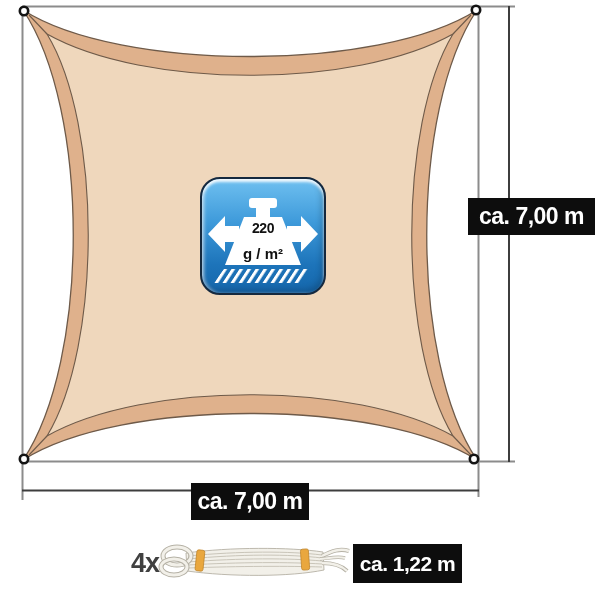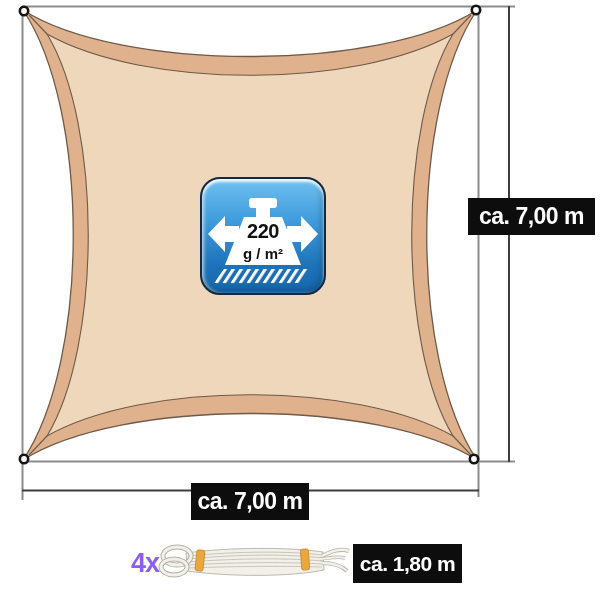--- a/index.html
+++ b/index.html
@@ -10,36 +10,36 @@
   #scene{position:absolute;left:0;top:0;}
   .dim-label{
     position:absolute;background:#0d0d0d;color:#ffffff;font-weight:bold;
     display:flex;align-items:center;justify-content:center;
     letter-spacing:-0.5px;white-space:nowrap;
   }
   #height-label{left:468px;top:198px;width:127px;height:37px;font-size:23px;}
   #width-label{left:191px;top:483px;width:118px;height:37px;font-size:23px;}
   #rope-length-label{left:353px;top:544px;width:109px;height:39px;font-size:21px;}
   #rope-qty{
-    position:absolute;left:131px;top:548px;font-size:27px;font-weight:bold;color:#8b5cf6;
+    position:absolute;left:131px;top:548px;font-size:27px;font-weight:bold;color:#404040;
     letter-spacing:-1px;
   }
   #weight-badge{
     position:absolute;left:200px;top:177px;width:126px;height:118px;
     border-radius:20px;border:2px solid #15293f;box-sizing:border-box;
     background:linear-gradient(180deg,#6fc0f0 0%,#3e9ada 38%,#1d74ba 75%,#1566ab 100%);
     box-shadow:inset 0 3px 3px rgba(255,255,255,.9),
                inset 3px 0 3px rgba(255,255,255,.35),
                inset -3px -3px 6px rgba(0,0,0,.18);
   }
   #weight-badge svg{position:absolute;left:0;top:0;}
   .badge-text{
     position:absolute;left:0;right:0;text-align:center;color:#111;font-weight:bold;line-height:1;
   }
-  #weight-value{top:42px;font-size:20px;letter-spacing:-0.5px;}
+  #weight-value{top:42px;font-size:14px;letter-spacing:-0.5px;}
   #weight-unit{top:67px;font-size:15px;}
 </style>
 </head>
 <body>
 
 <div id="stage">
 
   <svg id="scene" width="600" height="600" viewBox="0 0 600 600">
     <defs>
       <pattern id="hatchPat" width="8" height="16" patternUnits="userSpaceOnUse" patternTransform="skewX(-33)">
@@ -131,16 +131,16 @@
       </g>
 
       <polygon points="22,90 109,90 98,104 11,104" fill="url(#hatchPat)"></polygon>
     </svg>
     <div id="weight-value" class="badge-text">220</div>
     <div id="weight-unit" class="badge-text">g / m²</div>
   </div>
 
   <div id="rope-qty">4x</div>
   <div id="rope-length-label" class="dim-label">
-    <span>ca. 1,80 m</span>
+    <span>ca. 1,22 m</span>
   </div>
 
 </div>
 
 </body></html>

